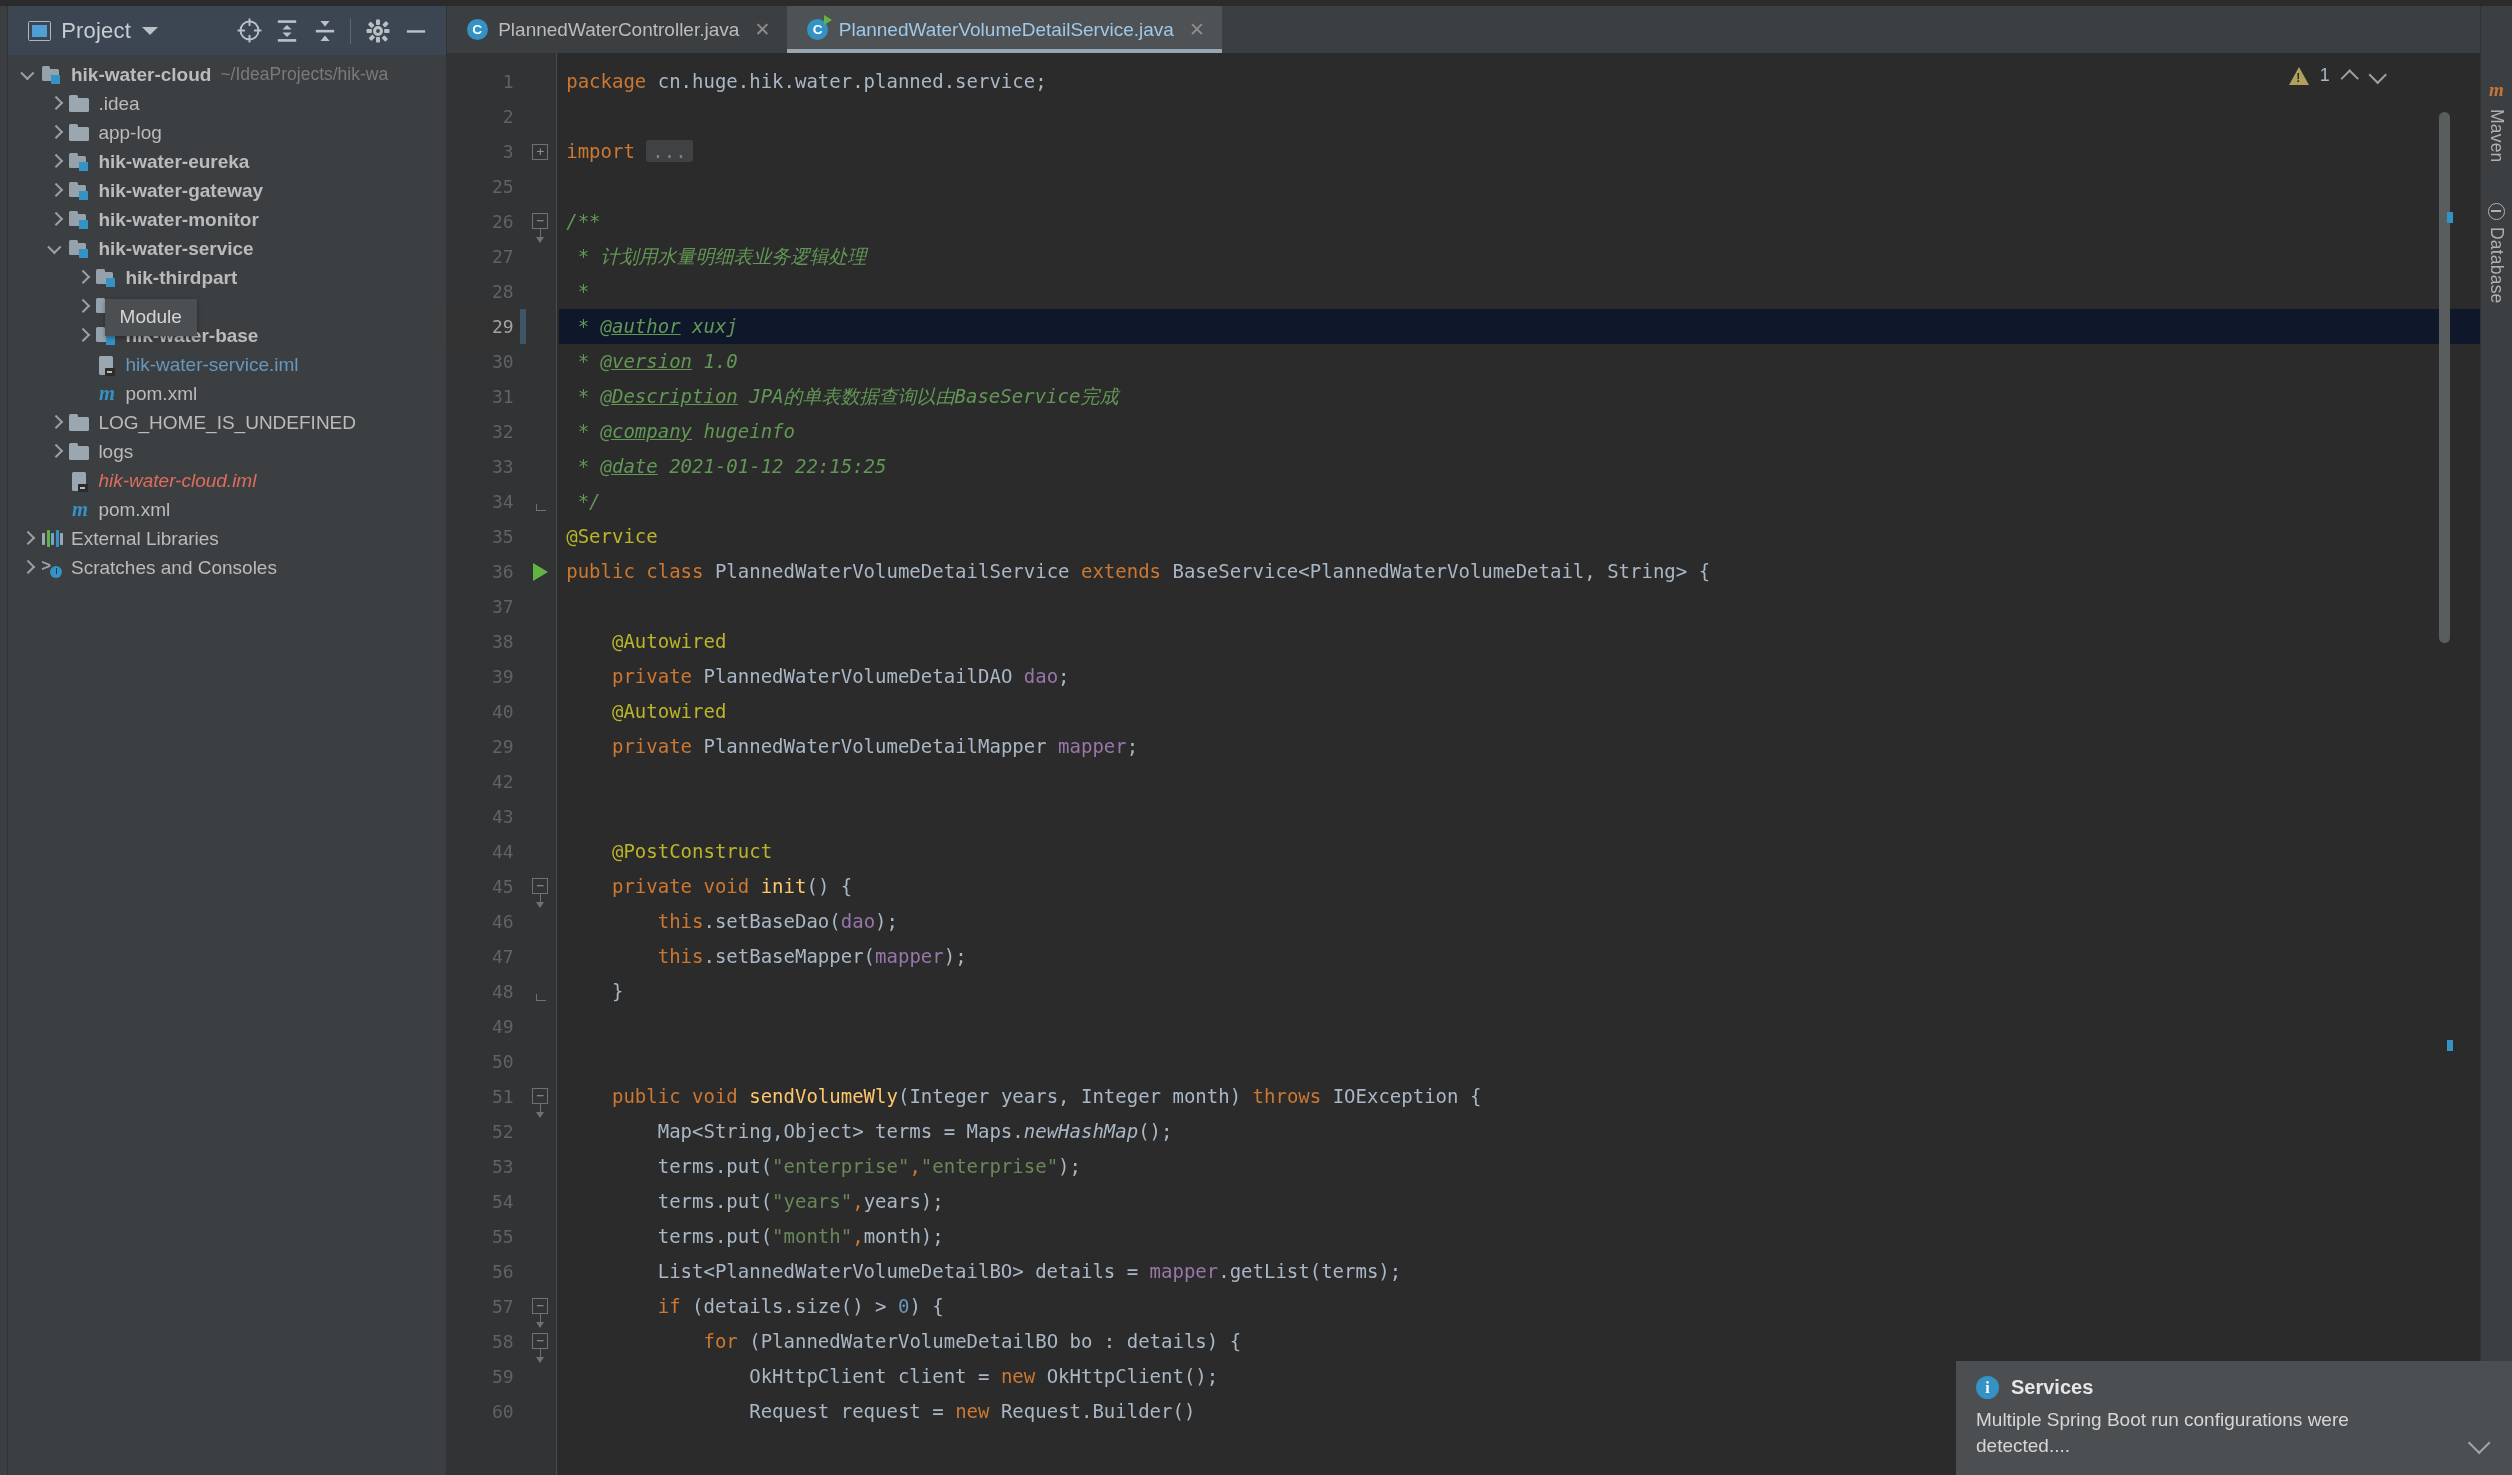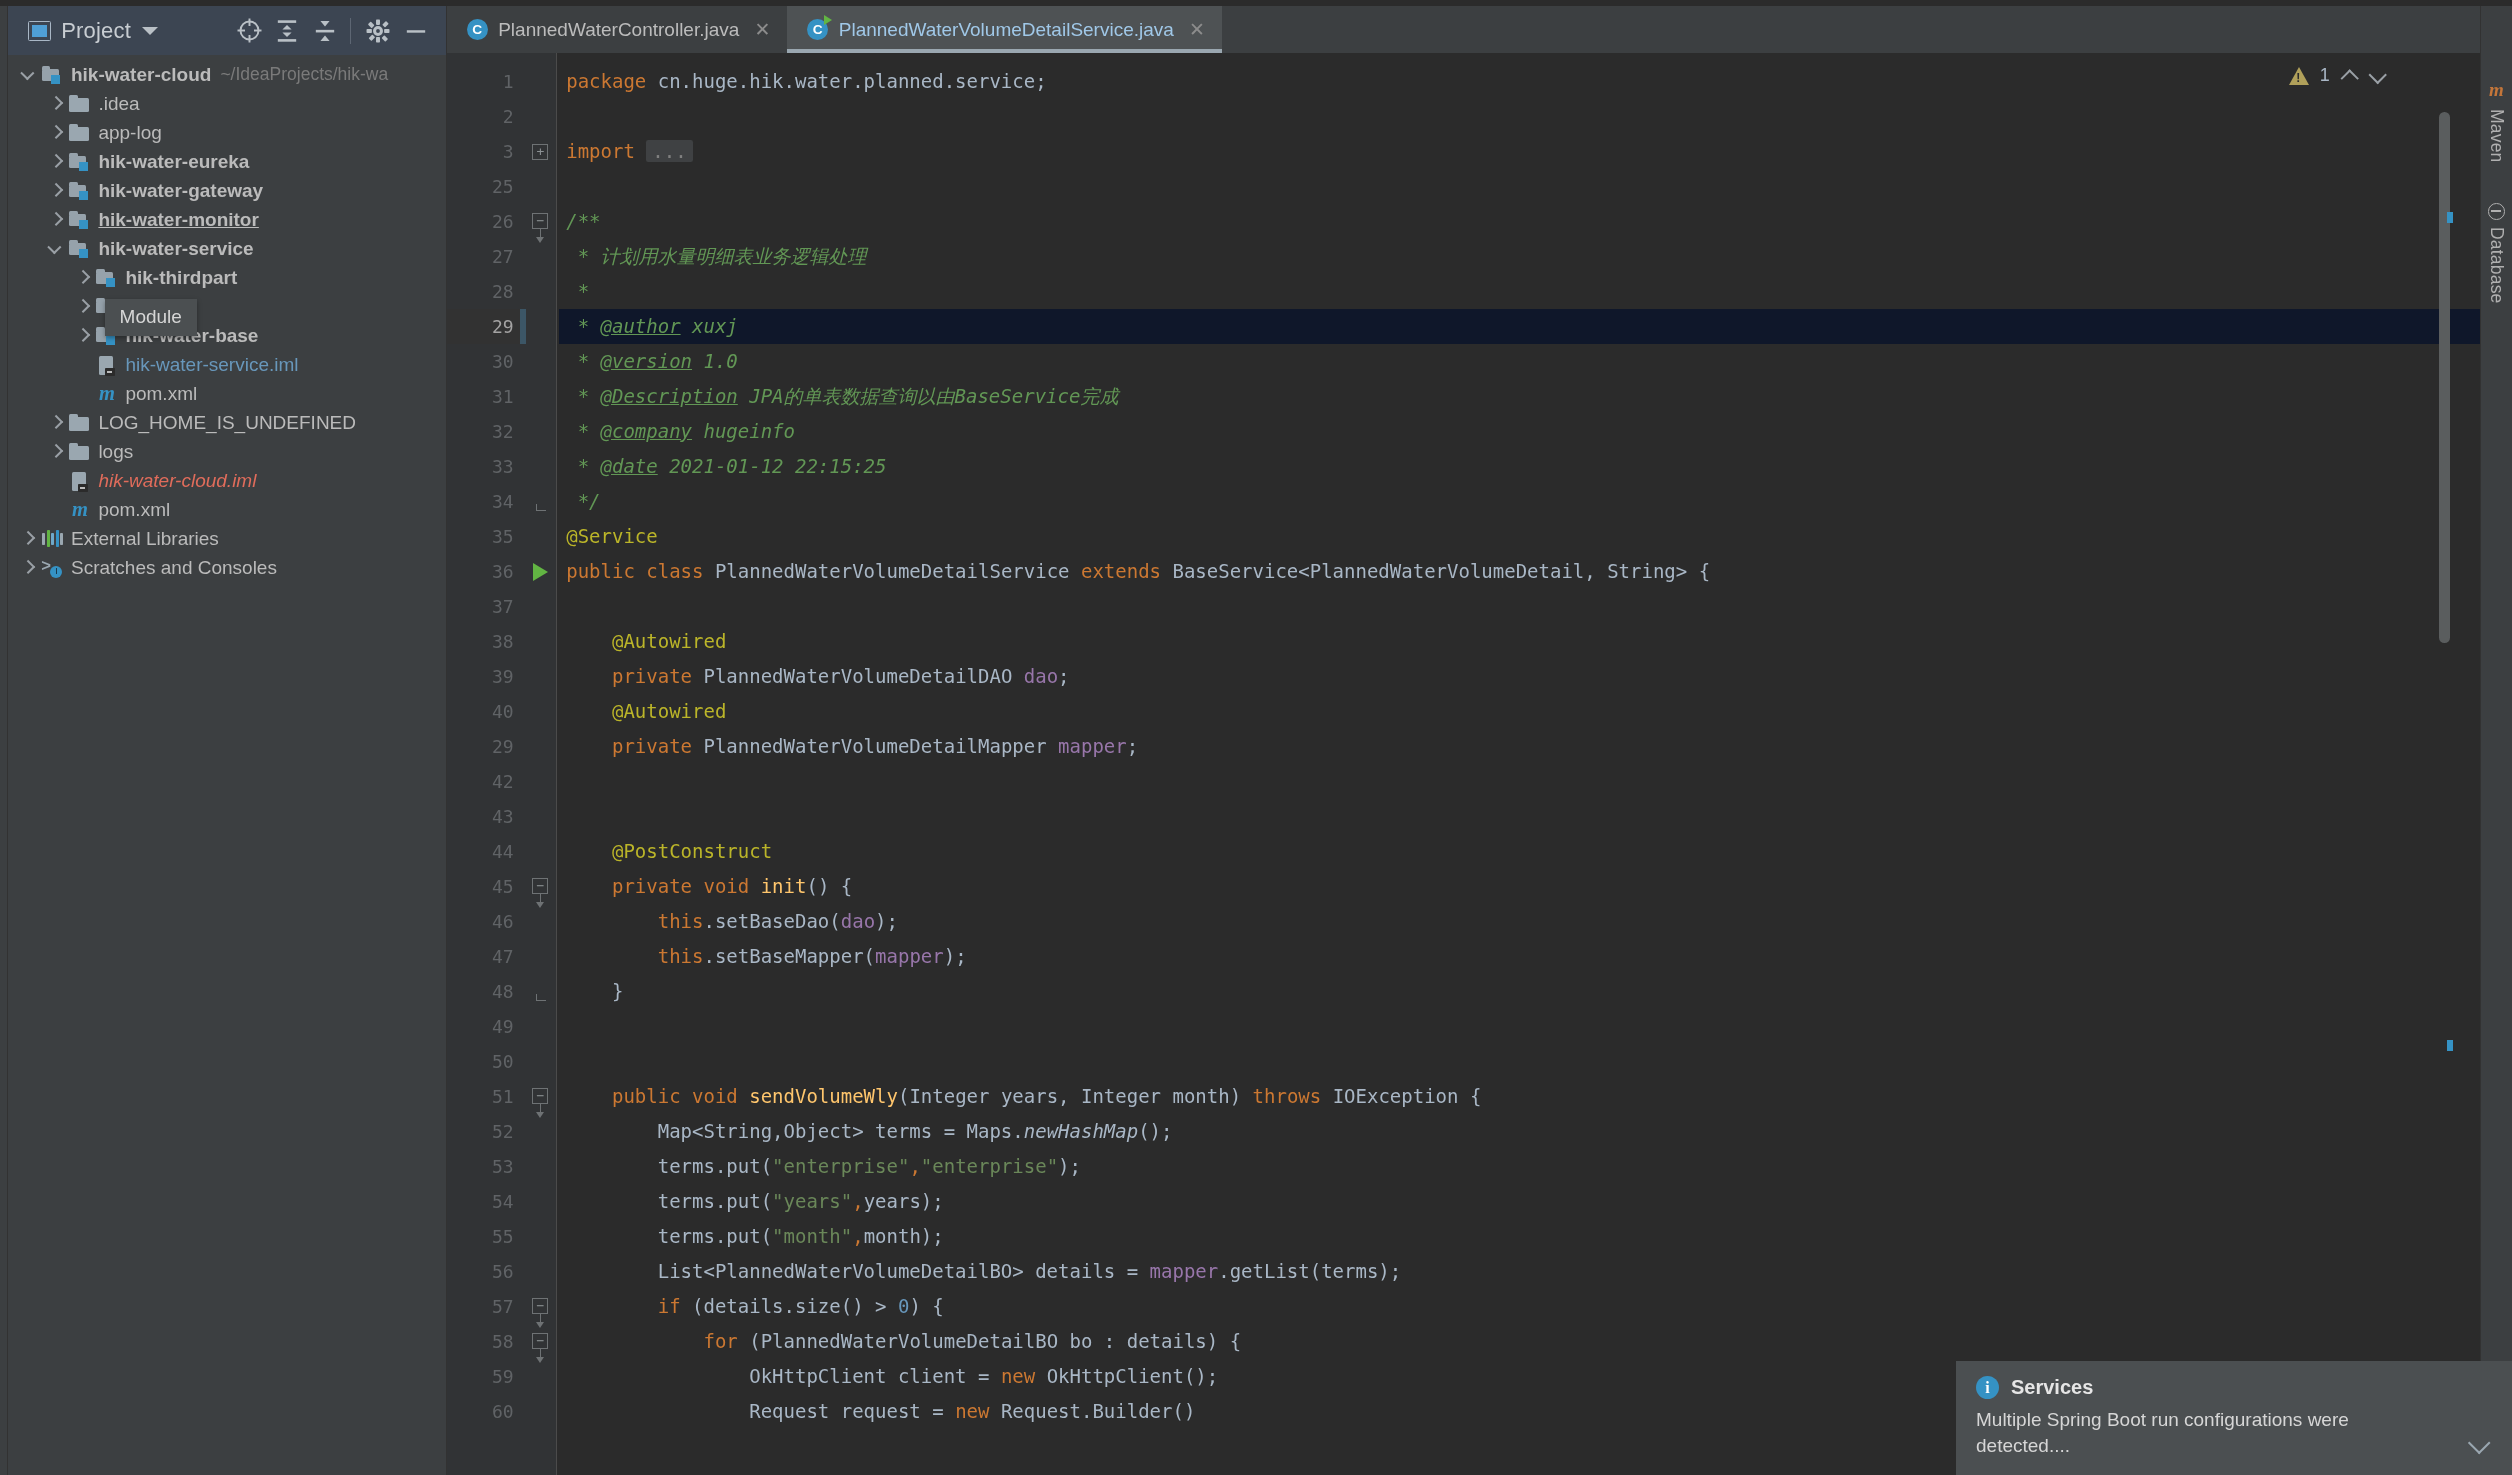--- a/index.html
+++ b/index.html
@@ -552,21 +552,21 @@
             </span>
             <span class="tlabel-bold">hik-water-eureka</span>
           </div>
           <div class="trow" style="padding-left: 38px;">
             <span class="arrow right"></span>
             <span class="ticon ic-module">
               <i class="tophalf"></i>
             </span>
             <span class="tlabel-bold">hik-water-gateway</span>
           </div>
-          <div class="trow" style="padding-left: 38px; text-decoration: underline;">
+          <div class="trow" style="padding-left: 38px;">
             <span class="arrow right"></span>
             <span class="ticon ic-module">
               <i class="tophalf"></i>
             </span>
             <span class="tlabel-bold">hik-water-monitor</span>
           </div>
           <div class="trow" style="padding-left: 38px;">
             <span class="arrow down"></span>
             <span class="ticon ic-module">
               <i class="tophalf"></i>

